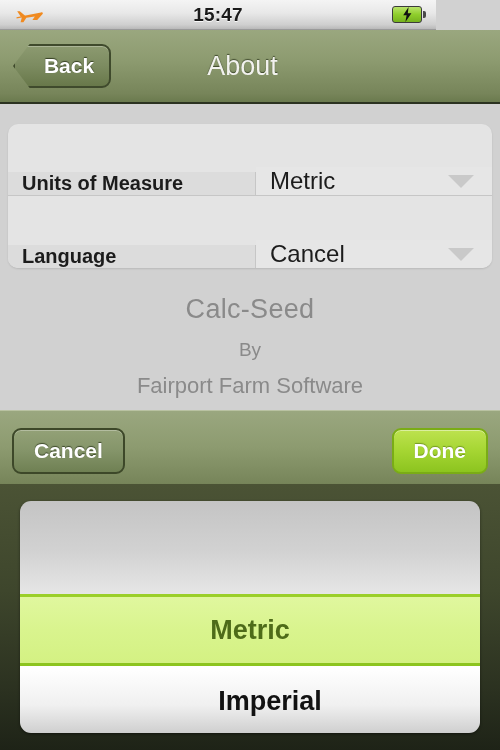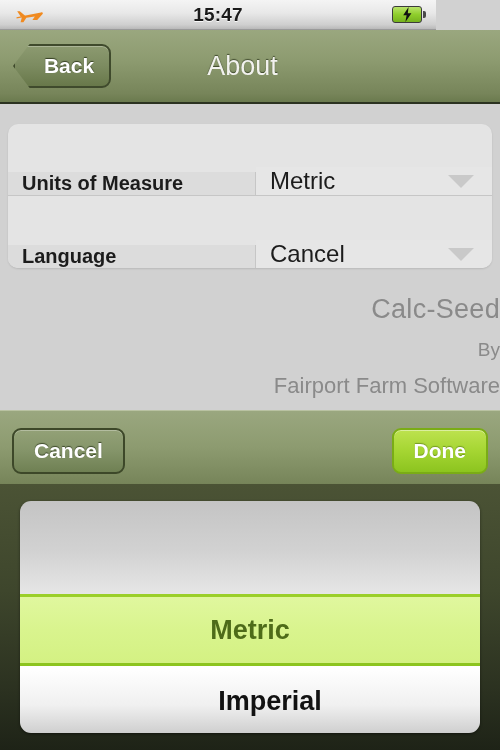--- a/index.html
+++ b/index.html
@@ -102,21 +102,21 @@
     padding:0 18px 0 14px; background:#e6e6e6;
   }
   .srow .value-cell .val { font-size:24px; color:#1c1c1c; }
   .tri-down {
     width:0; height:0;
     border-left:13px solid transparent;
     border-right:13px solid transparent;
     border-top:13px solid #c9c9c9;
   }
 
-  .about-block { text-align:right; margin-top:26px; }
+  .about-block { text-align:center; margin-top:26px; }
   .about-app {
     font-size:27px; color:#8a8a8a; letter-spacing:.3px;
   }
   .about-by { font-size:19px; color:#8a8a8a; margin-top:14px; }
   .about-company { font-size:22px; color:#8a8a8a; margin-top:12px; }
 
   
   .toolbar {
     position:absolute; left:0; top:410px; width:500px; height:84px;
     background:linear-gradient(to bottom,#9aa77f 0%,#8d9b70 45%,#77855a 90%,#6c7b4f 100%);

